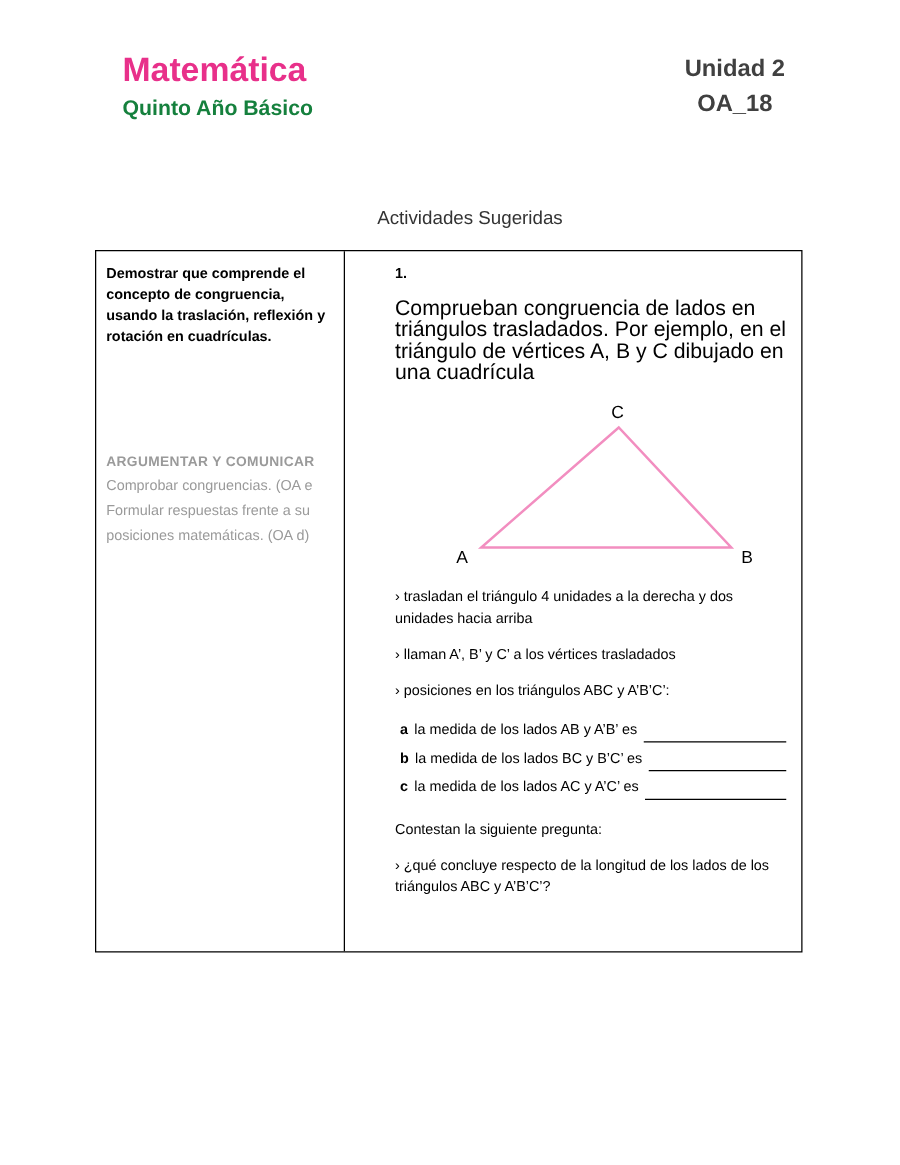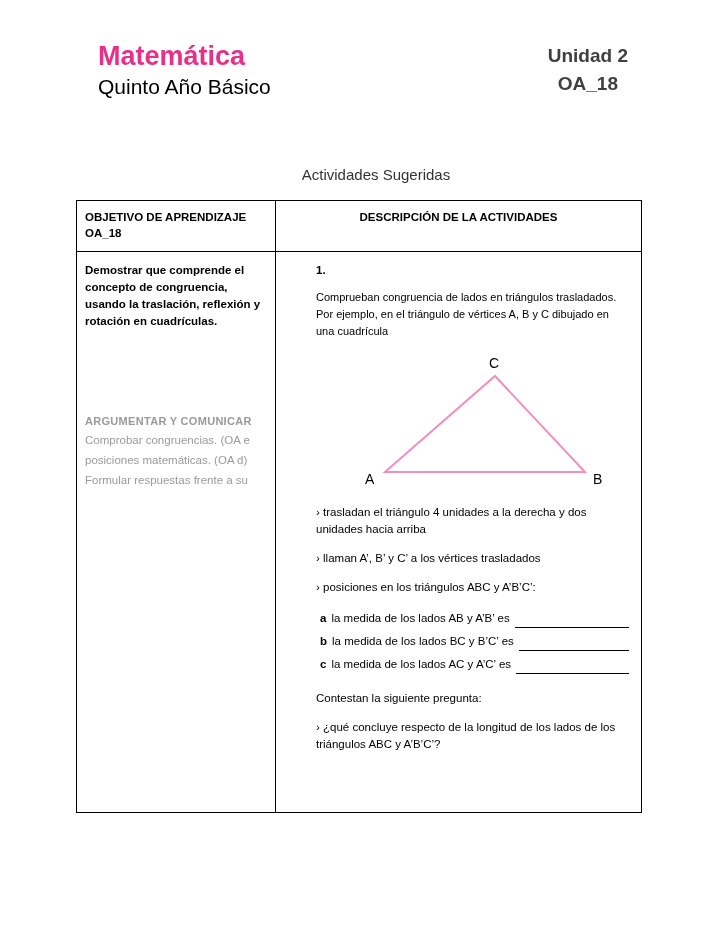--- a/index.html
+++ b/index.html
@@ -37,23 +37,23 @@
     top: 0;
   }
   .title-main {
     font-size: 27px;
     font-weight: bold;
     color: #e8308a;
     line-height: 32px;
     letter-spacing: 0px;
   }
   .title-sub {
-    font-size: 21px;
-    font-weight: normal;
-    color: #000000;
+    font-size: 17px;
+    font-weight: bold;
+    color: #15803d;
     line-height: 22px;
     margin-top: 4px;
   }
   .header-right {
     position: absolute;
     right: 92px;
     top: 4px;
     text-align: center;
     color: #404040;
     font-weight: bold;
@@ -154,21 +154,21 @@
     padding: 10px 12px 10px 10px;
     font-size: 11.5px;
     line-height: 17px;
   }
   .item-number {
     font-weight: bold;
     font-size: 11.5px;
     margin-bottom: 10px;
   }
   .para {
-    font-size: 11px;
+    font-size: 17px;
     line-height: 17px;
     margin-bottom: 8px;
   }
 
   
   .figure {
     position: relative;
     width: 100%;
     height: 140px;
     margin: 14px 0 10px 0;
@@ -229,35 +229,31 @@
     <div class="header-right">
       <div class="unit-line">Unidad 2</div>
       <div class="oa-line">OA_18</div>
     </div>
   </div>
 
   <div class="section-title">Actividades Sugeridas</div>
 
   <div class="table">
 
-    <div class="thead">
-      <div class="th-left">OBJETIVO DE APRENDIZAJE OA_18</div>
-      <div class="th-right">DESCRIPCIÓN DE LA ACTIVIDADES</div>
-    </div>
 
     <div class="tbody">
 
       <div class="td-left">
         <div class="oa-desc">Demostrar que comprende el concepto de congruencia, usando la traslación, reflexión y rotación en cuadrículas.</div>
 
         <div class="habilidad">
           <div class="habilidad-title">ARGUMENTAR Y COMUNICAR</div>
           <div class="habilidad-text">Comprobar congruencias. (OA e</div>
+          <div class="habilidad-text">Formular respuestas frente a su</div>
           <div class="habilidad-text">posiciones matemáticas. (OA d)</div>
-          <div class="habilidad-text">Formular respuestas frente a su</div>
         </div>
       </div>
 
       <div class="td-right">
 
         <div class="item-number">1.</div>
 
         <div class="para">Comprueban congruencia de lados en triángulos trasladados. Por ejemplo, en el triángulo de vértices A, B y C dibujado en una cuadrícula</div>
 
         <div class="figure">

